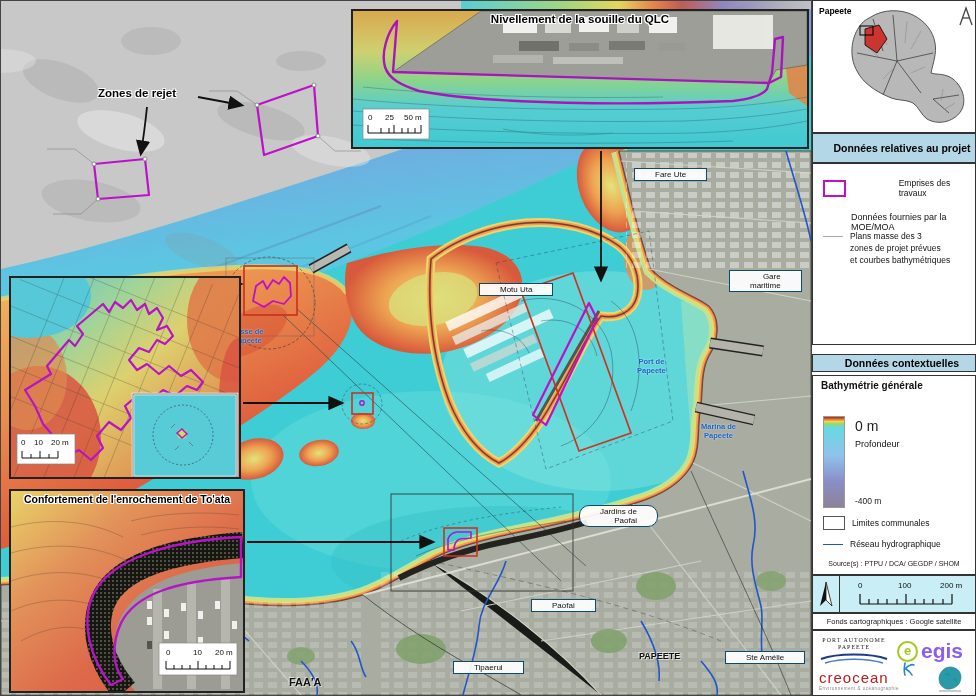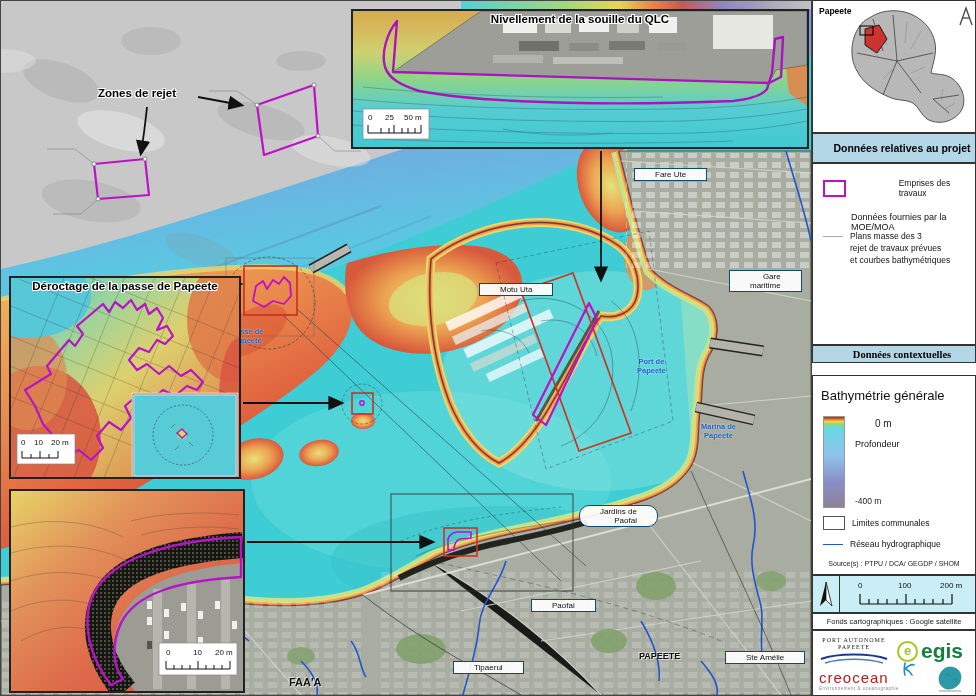--- a/index.html
+++ b/index.html
@@ -35,21 +35,21 @@
   .swatch-magenta{display:inline-block;width:20px;height:13px;border:2.5px solid #bd10c8;background:#fff;margin-right:7px;}
   .swatch-box{display:inline-block;width:20px;height:12px;border:1.5px solid #555;background:#fff;margin-right:7px;}
   .swatch-line{display:inline-block;width:20px;height:0;border-top:1.5px solid #aaa;margin-right:7px;}
   .swatch-blueline{display:inline-block;width:20px;height:0;border-top:1.6px solid #2255cc;margin-right:7px;}
   #colorbar{position:absolute;left:10px;width:20px;height:90px;border:.5px solid #999;
     background:linear-gradient(to bottom,#b02020 0%,#e07830 2.5%,#ead84e 5%,#8fd878 8%,#66d9e2 12%,#8fc4ec 42%,#8a8ec6 72%,#8d8298 100%);}
   .small-note{position:absolute;width:100%;text-align:center;font-size:7px;color:#222;}
   .scale-ticks{font-size:8px;color:#111;}
   
   .logo-port-text{font-family:"Liberation Serif",serif;font-size:6px;letter-spacing:1px;color:#222;text-align:center;line-height:7px;}
-  .logo-egis-text{font-size:21px;color:#15803d;font-weight:600;letter-spacing:0;}
+  .logo-egis-text{font-size:21px;color:#8b5cf6;font-weight:600;letter-spacing:0;}
   .logo-egis-e{display:inline-block;width:17px;height:17px;border:2px solid #a6c71e;border-radius:50%;
     color:#a6c71e;font-size:13px;font-weight:bold;text-align:center;line-height:16px;margin-right:3px;}
   .logo-creo-text{font-size:15px;color:#b91c1c;letter-spacing:1px;}
   .logo-creo-sub{font-size:4.5px;color:#888;letter-spacing:.5px;}
 </style>
 </head>
 <body>
 
 <div id="stage">
 
@@ -407,21 +407,20 @@
 
           <g>
             <rect x="6" y="156" width="58" height="30" fill="#fff" stroke="#888" stroke-width="0.7"></rect>
             <text x="10" y="167" font-size="8" fill="#111">0</text>
             <text x="23" y="167" font-size="8" fill="#111">10</text>
             <text x="40" y="167" font-size="8" fill="#111">20 m</text>
             <path d="M 11,180 L 47,180 M 11,180 L 11,173 M 20,180 L 20,176 M 29,180 L 29,173 M 38,180 L 38,176 M 47,180 L 47,173" stroke="#111" stroke-width="1" fill="none"></path>
           </g>
         </g>
       </svg>
-      <div class="inset-title">Déroctage de la passe de Papeete</div>
     </div>
 
     
     <div class="inset" id="inset-toata">
       <svg width="232" height="200" viewBox="0 0 232 200">
         <defs>
           <linearGradient id="toataBg" x1="0" y1="0" x2="1" y2="1">
             <stop offset="0" stop-color="#e8d268"></stop>
               <stop offset="0.3" stop-color="#e2925a"></stop>
             <stop offset="0.6" stop-color="#dd6a4a"></stop>
@@ -478,20 +477,21 @@
 
           <g>
             <rect x="148" y="152" width="78" height="32" fill="#fff" stroke="#888" stroke-width="0.7"></rect>
             <text x="155" y="164" font-size="8" fill="#111">0</text>
             <text x="182" y="164" font-size="8" fill="#111">10</text>
             <text x="204" y="164" font-size="8" fill="#111">20 m</text>
             <path d="M 155,178 L 219,178 M 155,178 L 155,170 M 163,178 L 163,174 M 171,178 L 171,174 M 179,178 L 179,174 M 187,178 L 187,170 M 195,178 L 195,174 M 203,178 L 203,174 M 211,178 L 211,174 M 219,178 L 219,170" stroke="#111" stroke-width="1" fill="none"></path>
           </g>
         </g>
       </svg>
+      <div class="inset-title">Confortement de l'enrochement de To'ata</div>
     </div>
   </div>
 
   <div id="panel">
 
     <div class="pbox" style="top:0;height:133px;">
       <svg width="162" height="131" viewBox="0 0 162 131">
         <path d="M 58,16 C 70,8 88,8 100,14 C 112,20 120,30 122,42 C 124,52 120,62 118,72 C 124,74 132,72 140,78 C 150,86 154,100 148,110 C 140,122 124,124 114,118 C 108,114 106,106 100,102 C 92,98 84,100 76,96 C 62,90 50,82 44,70 C 36,56 38,38 46,26 C 50,20 54,18 58,16 Z" fill="#b8b8b8" stroke="#555" stroke-width="1"></path>
         <g stroke="#222" stroke-width="0.7" fill="none" opacity="0.9">
           <path d="M 80,14 L 84,60 L 70,94"></path>
@@ -528,33 +528,33 @@
         <span class="swatch-magenta"></span>
         <span>Emprises des travaux</span>
       </div>
       <div class="legend-row" style="left:10px;top:48px;font-size:9px;margin-left:28px;">
         <span>Données fournies par la MOE/MOA</span>
       </div>
       <div class="legend-row" style="left:10px;top:66px;align-items:flex-start;">
         <span class="swatch-line" style="margin-top:6px;"></span>
         <span style="display:inline-block;line-height:12px;">
           <span>Plans masse des 3</span><br>
-          <span>rejet de travaux prévues</span><br>
+          <span>zones de projet prévues</span><br>
           <span>et courbes  bathymétriques</span>
         </span>
       </div>
     </div>
 
-    <div class="phead" style="top:345px;height:18px;font-family:Liberation Serif, serif;">Données contextuelles</div>
+    <div class="phead" style="top:354px;height:18px;">Données contextuelles</div>
 
     <div class="pbox" style="top:375px;height:200px;">
-      <div style="position:absolute;left:8px;top:12px;font-size:13px;color:#111;">Bathymétrie générale</div>
+      <div style="position:absolute;left:8px;top:4px;font-size:10px;color:#111;font-weight:bold;">Bathymétrie générale</div>
       <div style="position:absolute;left:42px;top:23px;font-size:9px;color:#111;margin-top:40px;">Profondeur</div>
       <div id="colorbar" style="top:40px;"></div>
-      <div style="position:absolute;left:42px;top:42px;font-size:10px;color:#222;margin-left:20px;">0 m</div>
+      <div style="position:absolute;left:42px;top:42px;font-size:14px;color:#222;">0 m</div>
       <div style="position:absolute;left:42px;top:120px;font-size:8.5px;color:#222;">-400 m</div>
       <div class="legend-row" style="left:10px;top:140px;">
         <span class="swatch-box"></span>
         <span>Limites communales</span>
       </div>
       <div class="legend-row" style="left:10px;top:163px;">
         <span class="swatch-blueline"></span>
         <span>Réseau hydrographique</span>
       </div>
       <div class="small-note" style="top:184px;">Source(s) : PTPU / DCA/ GEGDP / SHOM</div>

